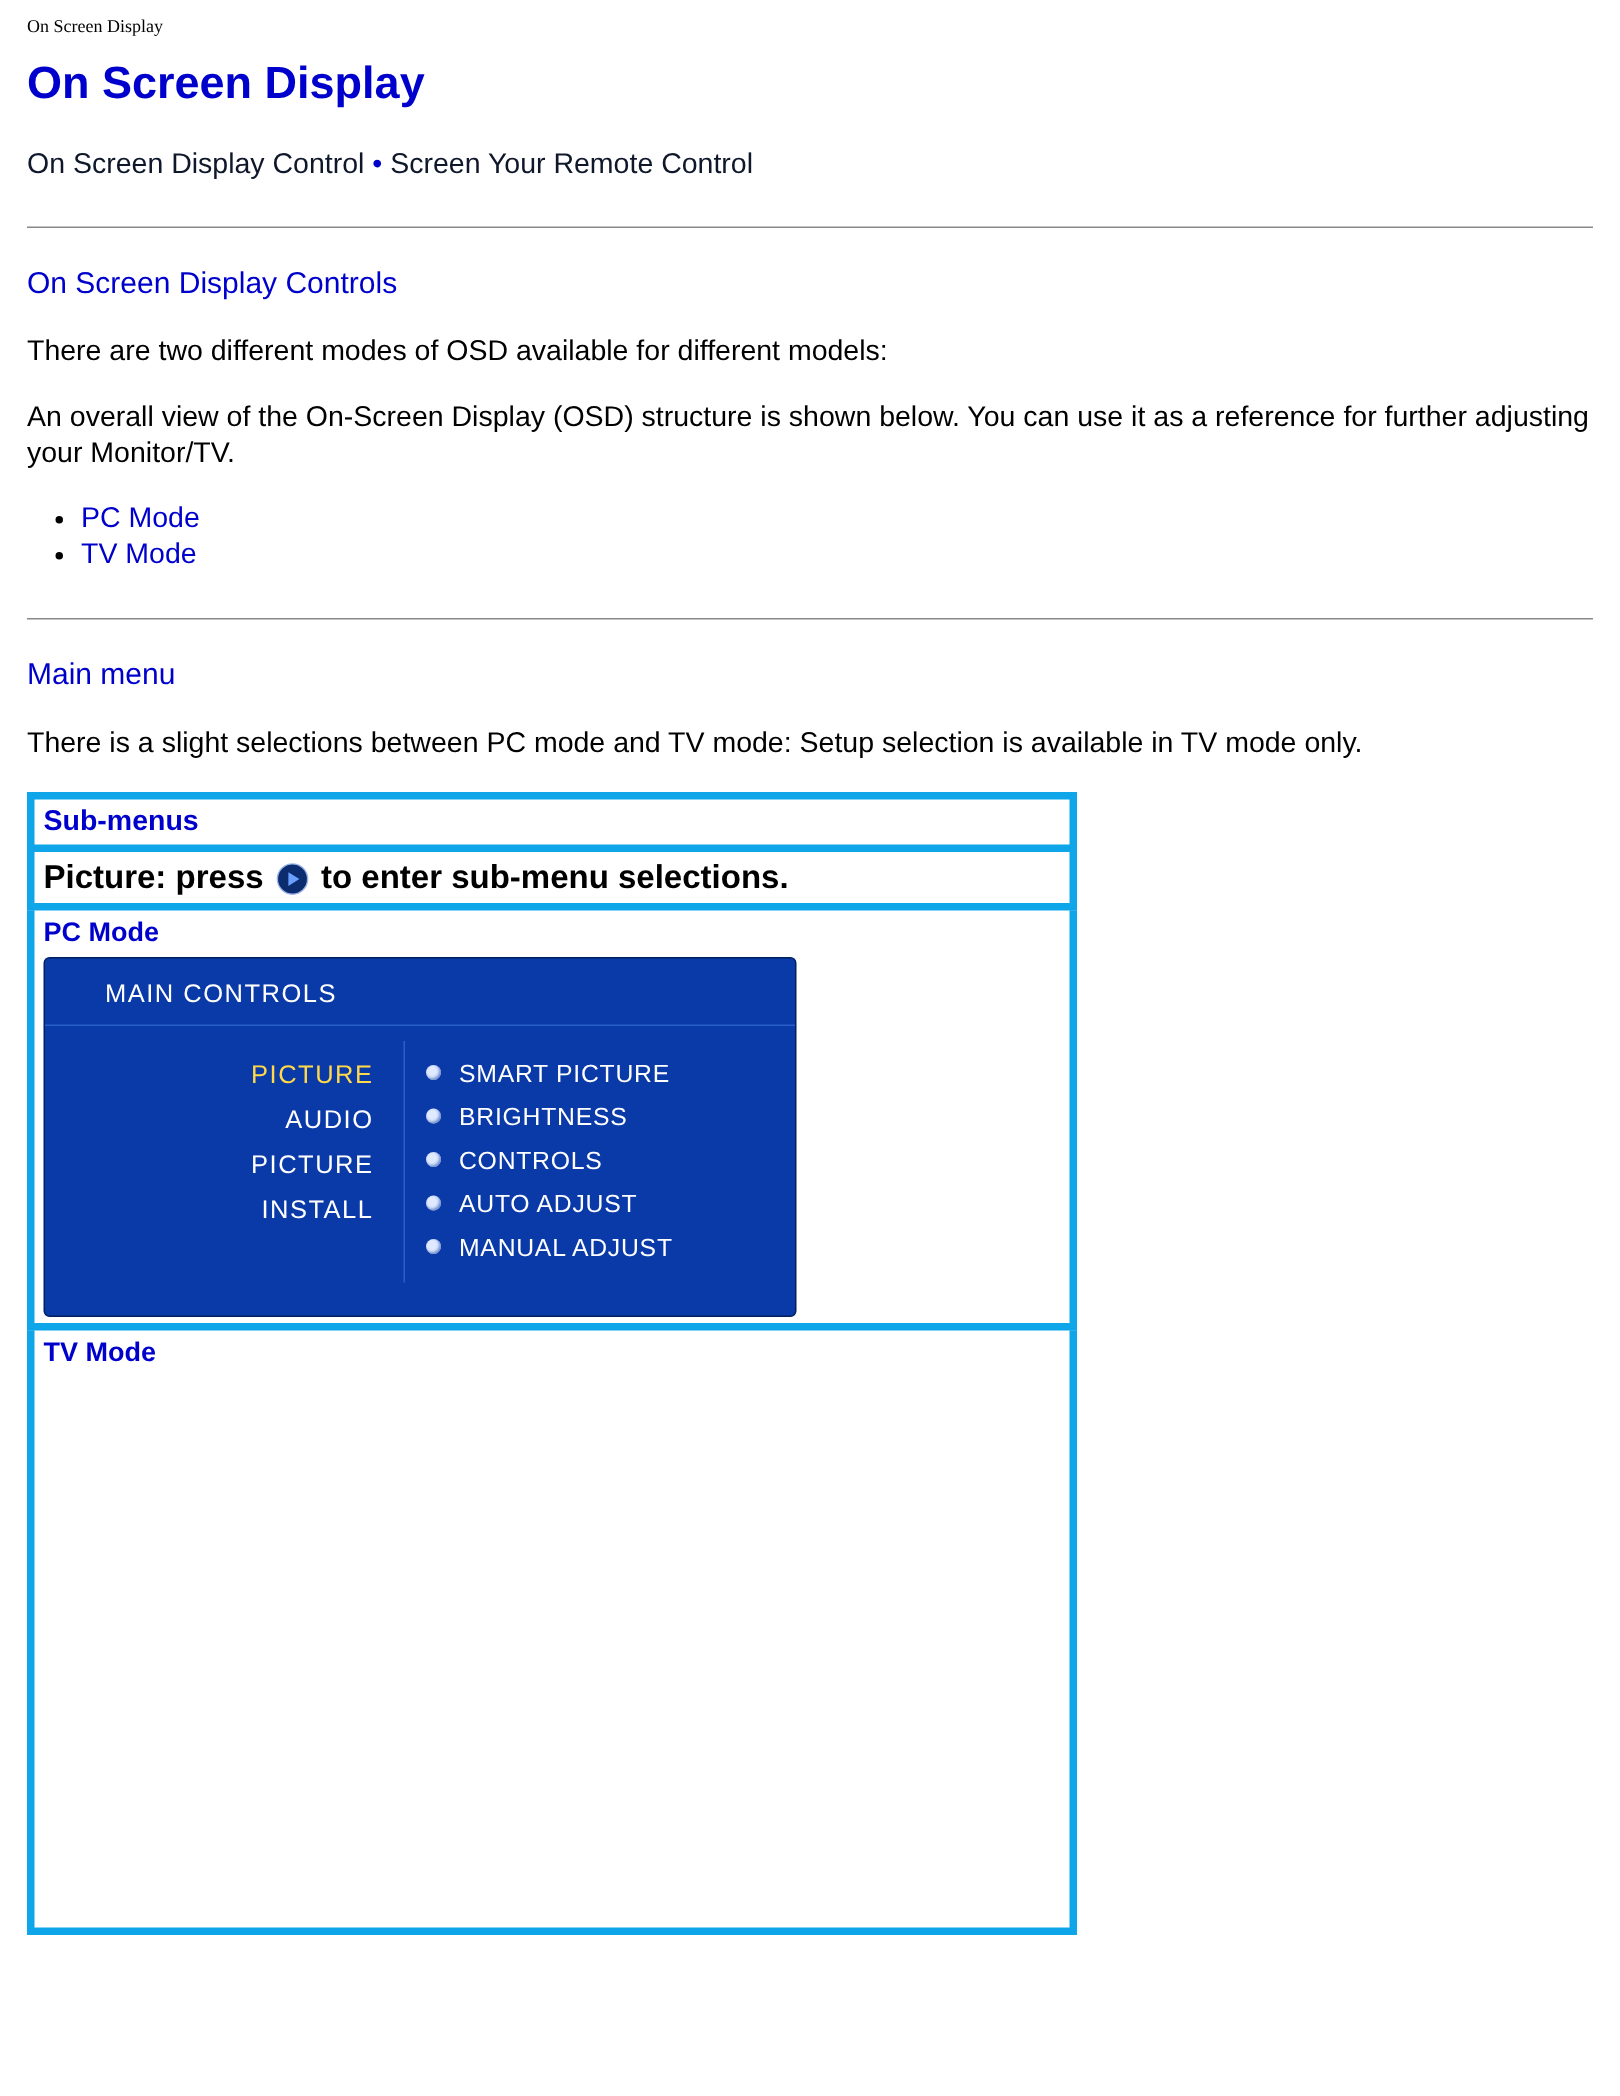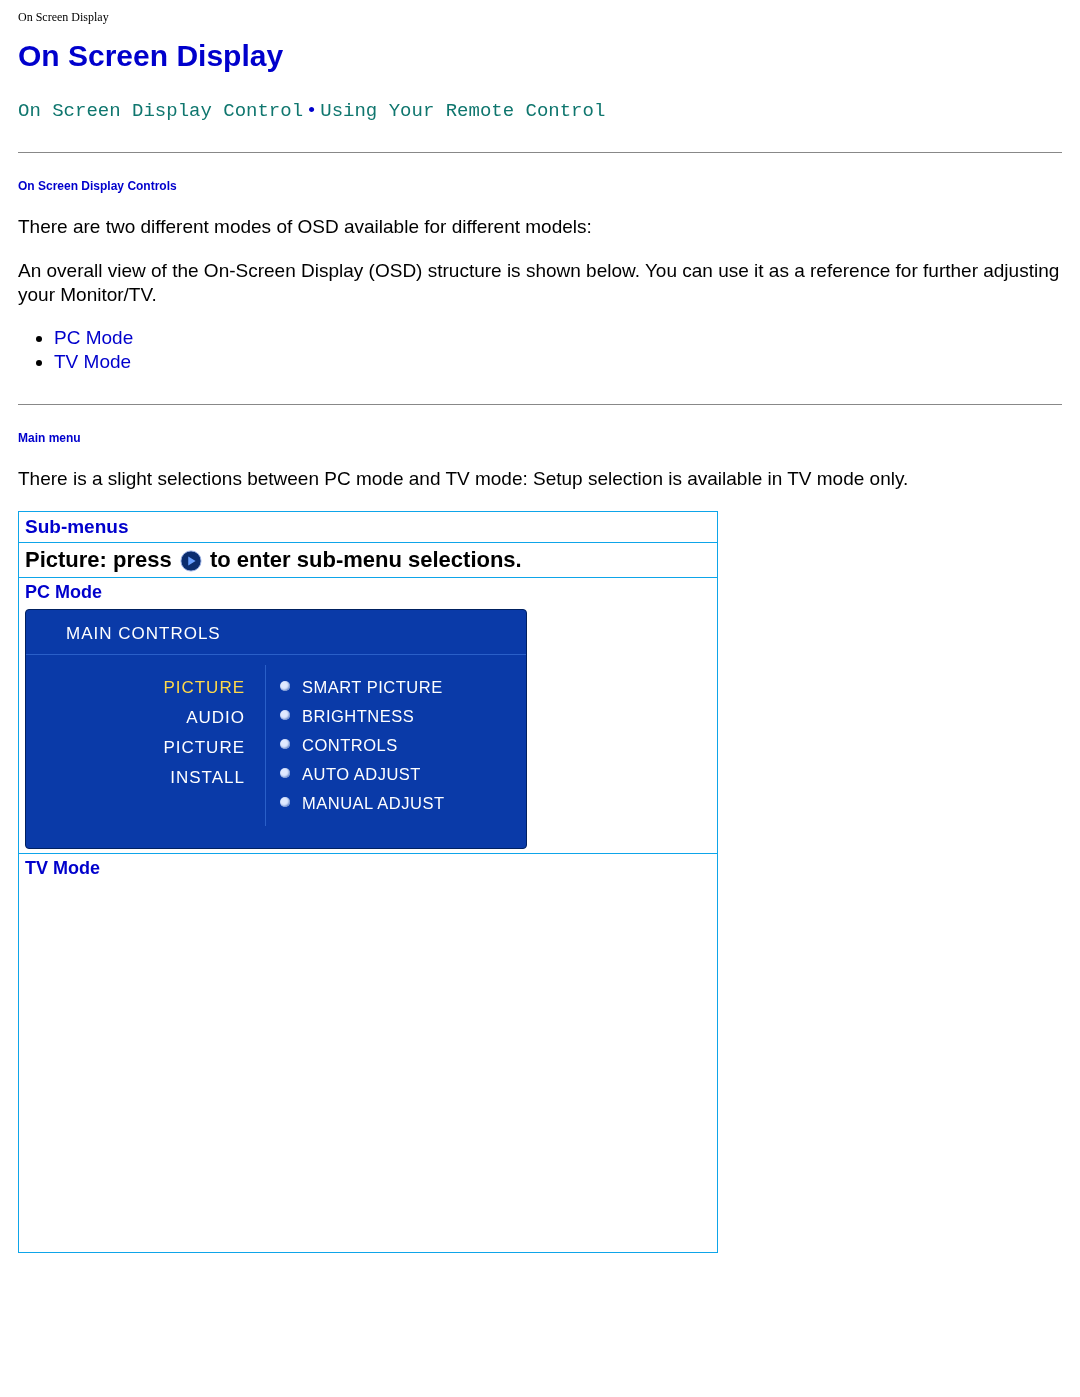--- a/index.html
+++ b/index.html
@@ -26,34 +26,33 @@
     font-weight: bold;
     margin: 8px 0 26px 0;
   }
   .nav-links {
     font-family: Arial, Helvetica, sans-serif;
     font-size: 19px;
     color: #0000CC;
     margin-bottom: 30px;
   }
   .nav-links a {
-    color: #0f766e;
+    color: #0f172a;
     text-decoration: none;
-    font-family: Liberation Mono, monospace;
   }
   hr {
     border: none;
     border-top: 1px solid #888;
     margin: 20px 0 26px 0;
   }
   h2.section {
     font-family: Arial, Helvetica, sans-serif;
     color: #0000CC;
-    font-size: 12px;
-    font-weight: bold;
+    font-size: 20px;
+    font-weight: normal;
     margin: 0 0 22px 0;
   }
   p.body {
     font-family: Arial, Helvetica, sans-serif;
     font-size: 19px;
     line-height: 1.25;
     margin: 0 0 20px 0;
   }
   ul.modes {
     margin: 0 0 30px 36px;
@@ -69,21 +68,21 @@
   ul.modes li a {
     color: #0000CC;
     text-decoration: none;
   }
   table.osd-table {
     border-collapse: collapse;
     width: 700px;
     margin-top: 6px;
   }
   table.osd-table td, table.osd-table th {
-    border: 1px solid #0ea5e9;
+    border: 5px solid #0ea5e9;
     padding: 4px 6px;
     text-align: left;
     vertical-align: top;
     font-family: Arial, Helvetica, sans-serif;
   }
   .th-sub {
     color: #0000CC;
     font-weight: bold;
     font-size: 19px;
   }
@@ -171,21 +170,21 @@
 </head>
 <body>
 
 <div class="header-small">On Screen Display</div>
 
 <div class="page">
 
   <h1 class="title">On Screen Display</h1>
 
   <div class="nav-links">
-    <a href="#">On Screen Display Control</a><span> • </span><a href="#">Using Your Remote Control</a>
+    <a href="#">On Screen Display Control</a><span> • </span><a href="#">Screen Your Remote Control</a>
   </div>
 
   <hr>
 
   <h2 class="section">On Screen Display Controls</h2>
 
   <p class="body">There are two different modes of OSD available for different models:</p>
 
   <p class="body">An overall view of the On-Screen Display (OSD) structure is shown below.  You can use it as a reference for further adjusting your Monitor/TV.</p>
 

